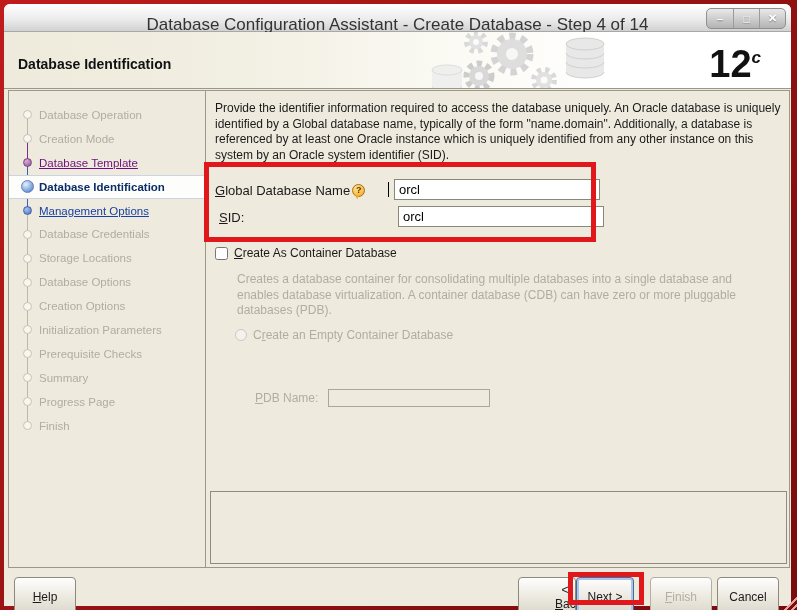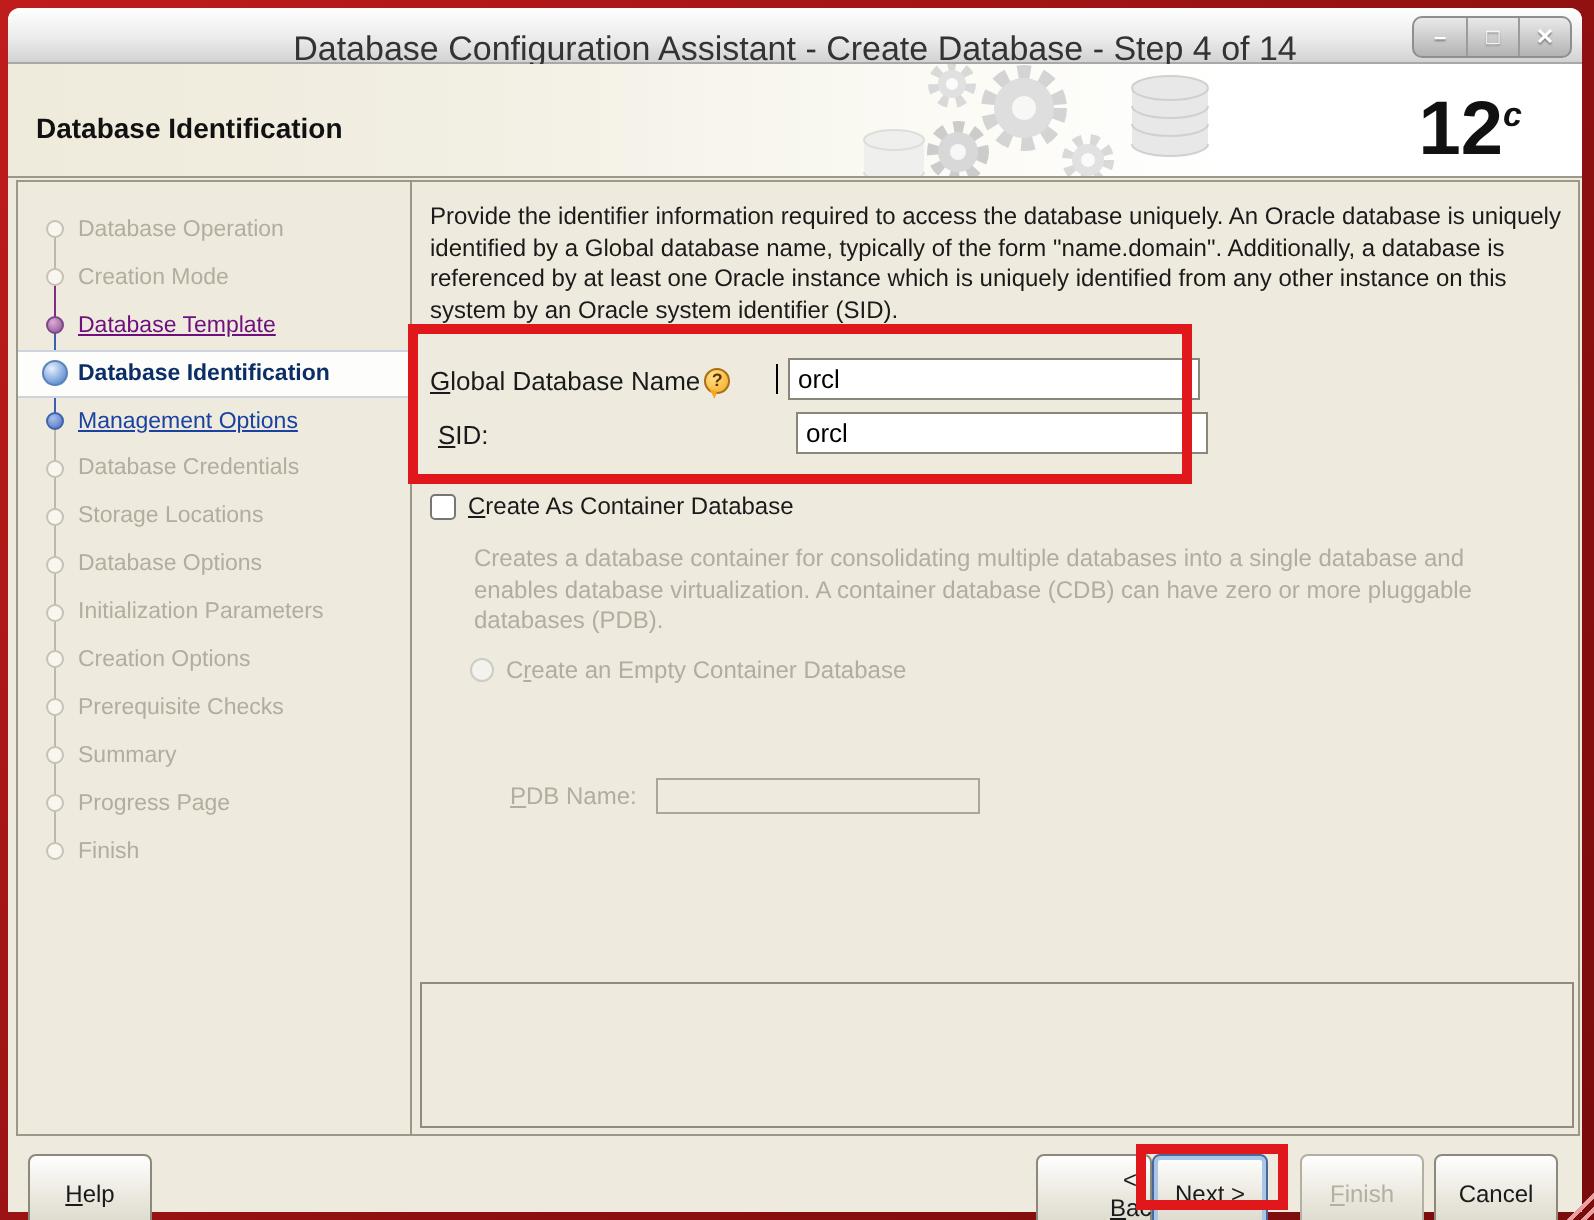--- a/index.html
+++ b/index.html
@@ -199,25 +199,25 @@
         <div class="step step--pending">
             <span class="dot"></span>
             <span class="label">Storage Locations</span>
           </div>
         <div class="step step--pending">
             <span class="dot"></span>
             <span class="label">Database Options</span>
           </div>
         <div class="step step--pending">
             <span class="dot"></span>
+            <span class="label">Creation Options</span>
+          </div>
+        <div class="step step--pending">
+            <span class="dot"></span>
             <span class="label">Initialization Parameters</span>
-          </div>
-        <div class="step step--pending">
-            <span class="dot"></span>
-            <span class="label">Creation Options</span>
           </div>
         <div class="step step--pending">
             <span class="dot"></span>
             <span class="label">Prerequisite Checks</span>
           </div>
         <div class="step step--pending">
             <span class="dot"></span>
             <span class="label">Summary</span>
           </div>
         <div class="step step--pending">

